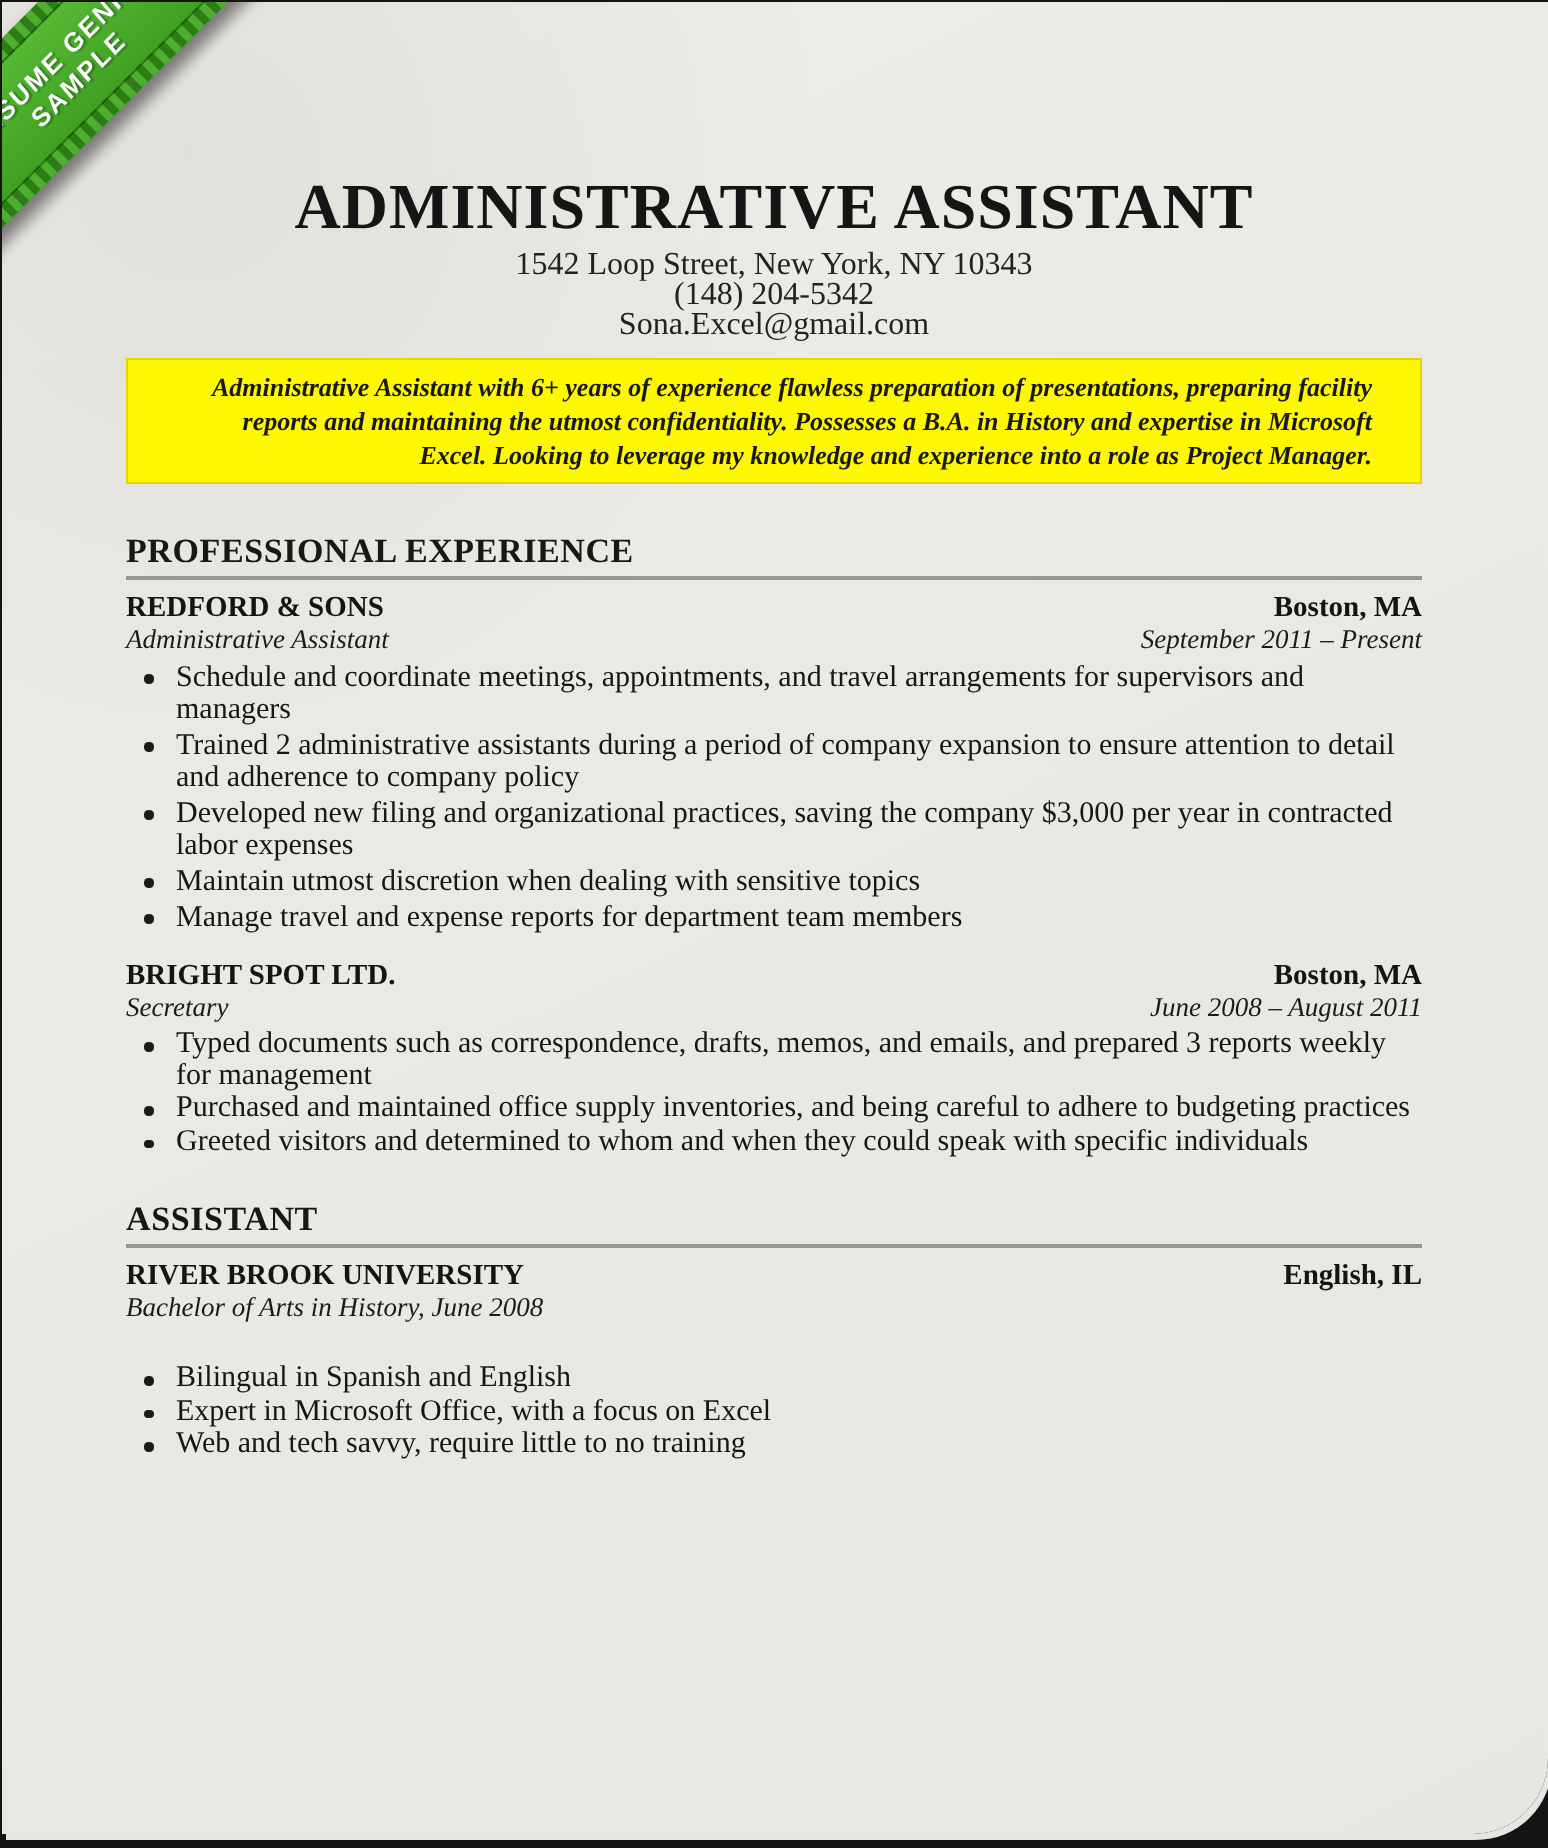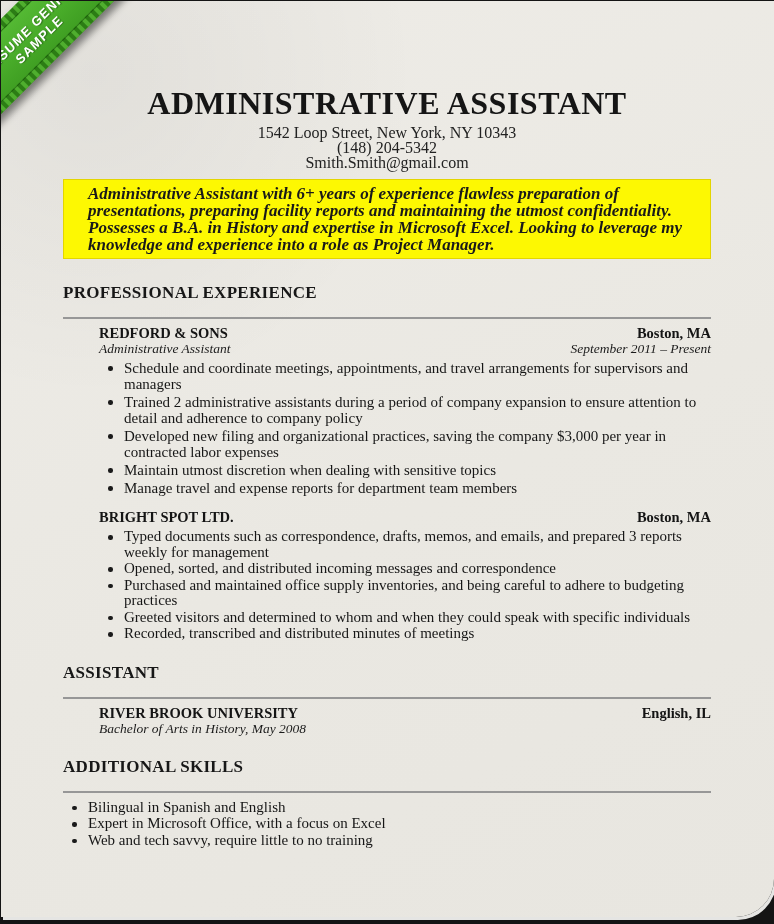--- a/index.html
+++ b/index.html
@@ -42,31 +42,31 @@
   .resume-header{margin-top:84px;text-align:center;}
   .resume-title{margin:0;font-size:32px;line-height:37px;font-weight:bold;
     letter-spacing:0.5px;color:#151515;}
   .contact-block{margin-top:4px;font-size:16px;line-height:14px;color:#222;}
   .contact-block div{margin-top:1px;}
 
   .summary{
     margin-top:9px;padding:5px 24px;
     background:#fdf802;
     border:1px solid #e3d500;
-    font-size:17px;line-height:17px;font-weight:bold;font-style:italic;
-    text-align:left;color:#191919;
+    font-size:13px;line-height:17px;font-weight:bold;font-style:italic;
+    text-align:right;color:#191919;
   }
 
   section{margin-top:24px;}
   section.tight{margin-top:21px;}
   .sec-heading{margin:0;font-size:17px;line-height:20px;font-weight:bold;
     letter-spacing:0.3px;color:#171717;
-    padding-bottom:14px;border-bottom:2px solid #979franklin;border-bottom:2px solid #979797;}
+    padding-bottom:2px;border-bottom:2px solid #979franklin;border-bottom:2px solid #979797;}
 
-  .job{margin-top:6px;margin-left:36px;}
+  .job{margin-top:6px;}
   .job + .job{margin-top:13px;}
   .row{display:flex;justify-content:space-between;align-items:baseline;}
   .row .bold{font-size:14.5px;line-height:16px;font-weight:bold;color:#141414;}
   .row .ital{font-size:13.5px;line-height:15px;font-style:italic;color:#1b1b1b;}
 
   ul.bullets{margin:4px 0 0 0;padding:0;list-style:none;}
   ul.bullets li{
     position:relative;padding-left:19px;margin:0 0 2px 6px;
     font-size:15px;line-height:16px;color:#161616;
   }
@@ -93,21 +93,21 @@
       </div>
     </div>
 
     <div class="content">
 
       <header class="resume-header">
         <h1 class="resume-title">ADMINISTRATIVE ASSISTANT</h1>
         <div class="contact-block">
           <div>1542 Loop Street, New York, NY 10343</div>
           <div>(148) 204-5342</div>
-          <div>Smith.Smith@gmail.com</div>
+          <div>Sona.Excel@gmail.com</div>
         </div>
       </header>
 
       <div class="summary">Administrative Assistant with 6+ years of experience flawless preparation of presentations, preparing facility reports and maintaining the utmost confidentiality.  Possesses a B.A. in History and expertise in Microsoft Excel. Looking to leverage my knowledge and experience into a role as Project Manager.</div>
 
       <section>
         <h2 class="sec-heading">PROFESSIONAL EXPERIENCE</h2>
 
         <div class="job">
           <div class="row">
@@ -125,45 +125,46 @@
             <li>Maintain utmost discretion when dealing with sensitive topics</li>
             <li>Manage travel and expense reports for department team members</li>
           </ul>
         </div>
 
         <div class="job">
           <div class="row">
             <span class="bold">BRIGHT SPOT LTD.</span>
             <span class="bold">Boston, MA</span>
           </div>
+          <div class="row">
+            <span class="ital">Secretary</span>
+            <span class="ital">June 2008 – August 2011</span>
+          </div>
           <ul class="bullets compact">
             <li>Typed documents such as correspondence, drafts, memos, and emails, and prepared 3 reports weekly for management</li>
-            <li>Opened, sorted, and distributed incoming messages and correspondence</li>
             <li>Purchased and maintained office supply inventories, and being careful to adhere to budgeting practices</li>
             <li>Greeted visitors and determined to whom and when they could speak with specific individuals</li>
-            <li>Recorded, transcribed and distributed minutes of meetings</li>
           </ul>
         </div>
       </section>
 
       <section class="tight">
         <h2 class="sec-heading">ASSISTANT</h2>
         <div class="job">
           <div class="row">
             <span class="bold">RIVER BROOK UNIVERSITY</span>
             <span class="bold">English, IL</span>
           </div>
           <div class="row">
-            <span class="ital">Bachelor of Arts in History, May 2008</span>
+            <span class="ital">Bachelor of Arts in History, June 2008</span>
           </div>
         </div>
       </section>
 
       <section class="tight">
-        <h2 class="sec-heading">ADDITIONAL SKILLS</h2>
         <ul class="bullets compact" style="margin-top:7px;">
           <li>Bilingual in Spanish and English</li>
           <li>Expert in Microsoft Office, with a focus on Excel</li>
           <li>Web and tech savvy, require little to no training</li>
         </ul>
       </section>
 
     </div>
   </div>
 </div>

